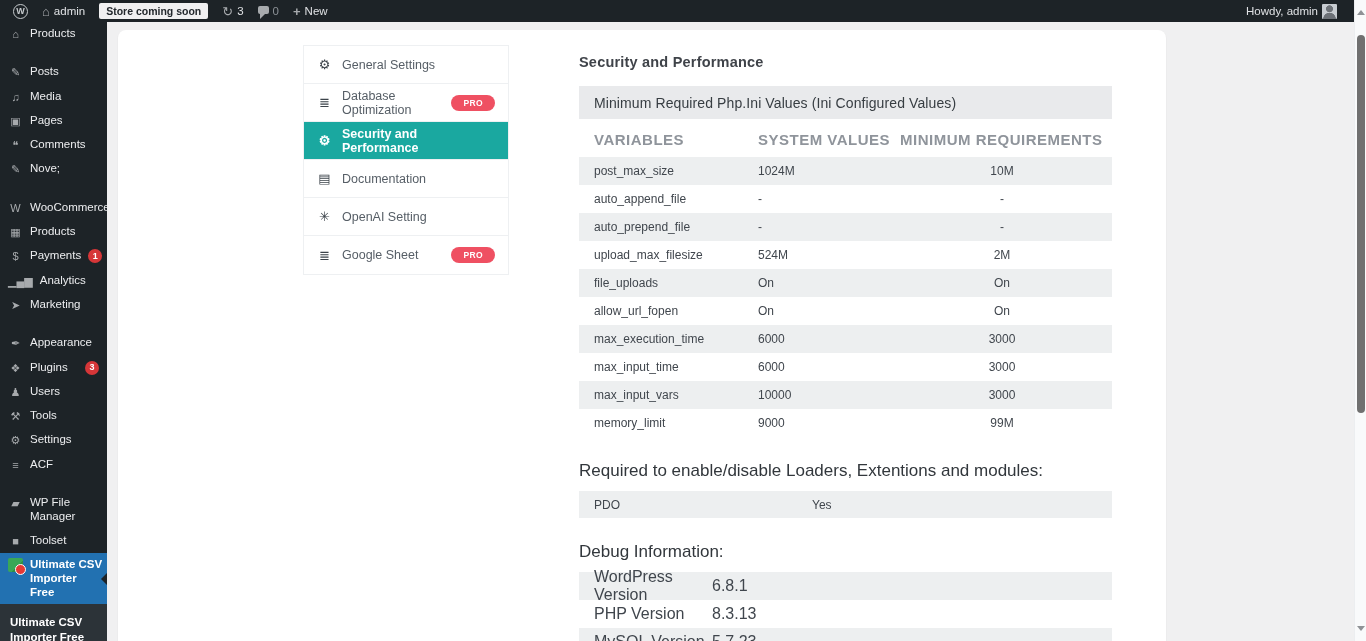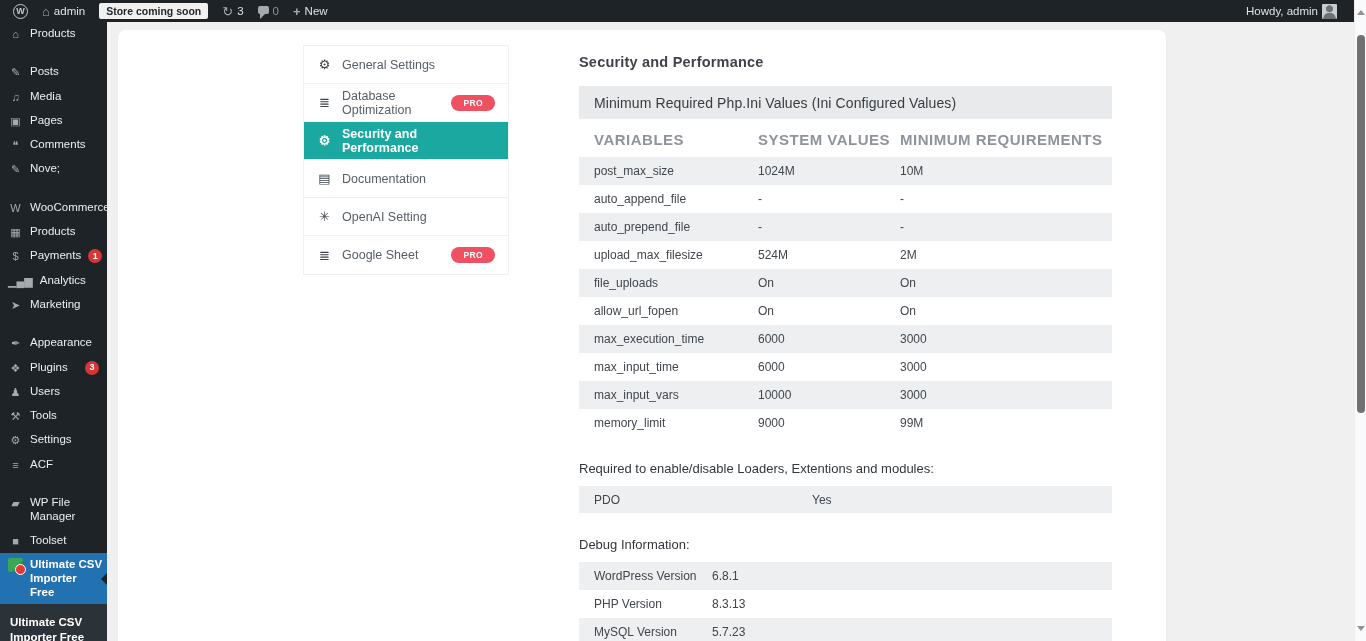--- a/index.html
+++ b/index.html
@@ -65,26 +65,26 @@
   .main{position:absolute;left:461px;top:18px;width:533px;color:#3c434a}
   .page-title{font-size:14.5px;font-weight:bold;color:#3f4349;letter-spacing:.2px;margin:6px 0 16px}
   .section-bar{background:#e9eaec;height:33px;display:flex;align-items:center;padding-left:15px;
     font-size:14px;font-weight:500;color:#373d42;letter-spacing:.1px}
   .cols{display:flex;padding:12px 0 9px;font-size:15px;font-weight:bold;color:#8f949b;letter-spacing:.5px}
   .c1{flex:0 0 179px;padding-left:15px}
   .c2{flex:0 0 142px}
   .c3{flex:1}
   .ini-row{display:flex;align-items:center;height:28px;font-size:12px;color:#40464d;background:#fff}
   .ini-row:nth-of-type(odd){background:#edeff0}
-  .ini-row .c3{text-align:left;padding-right:8px}
-  .sub-heading{font-size:13px;color:#32373c;margin-top:24px}
+  .ini-row .c3{text-align:center;padding-right:8px}
+  .sub-heading{font-size:17px;color:#32373c;margin-top:24px}
   .loader-row{display:flex;align-items:center;height:27px;font-size:12px;color:#40464d;background:#edeff0;margin-top:10px}
   .lc1{flex:0 0 233px;padding-left:15px}
   .debug-rows{margin-top:10px}
-  .debug-row{display:flex;align-items:center;height:28px;font-size:12px;color:#40464d;background:#fff}
+  .debug-row{display:flex;align-items:center;height:28px;font-size:16px;color:#40464d;background:#fff}
   .debug-row:nth-of-type(odd){background:#edeff0}
   .dc1{flex:0 0 133px;padding-left:15px}
 
   
   .scrollbar{position:fixed;right:0;top:0;width:12px;height:641px;background:#f9fafb;z-index:60;border-left:1px solid #eceef0}
   .sb-up{position:absolute;top:6px;left:2px;width:0;height:0;border:4px solid transparent;border-bottom:5px solid #8f9296;cursor:pointer}
   .sb-down{position:absolute;bottom:6px;left:2px;width:0;height:0;border:4px solid transparent;border-top:5px solid #8f9296;cursor:pointer}
   .sb-thumb{position:absolute;top:35px;left:1.5px;width:8px;height:378px;background:#707070;border-radius:5px;cursor:pointer}
 </style>
 </head>

